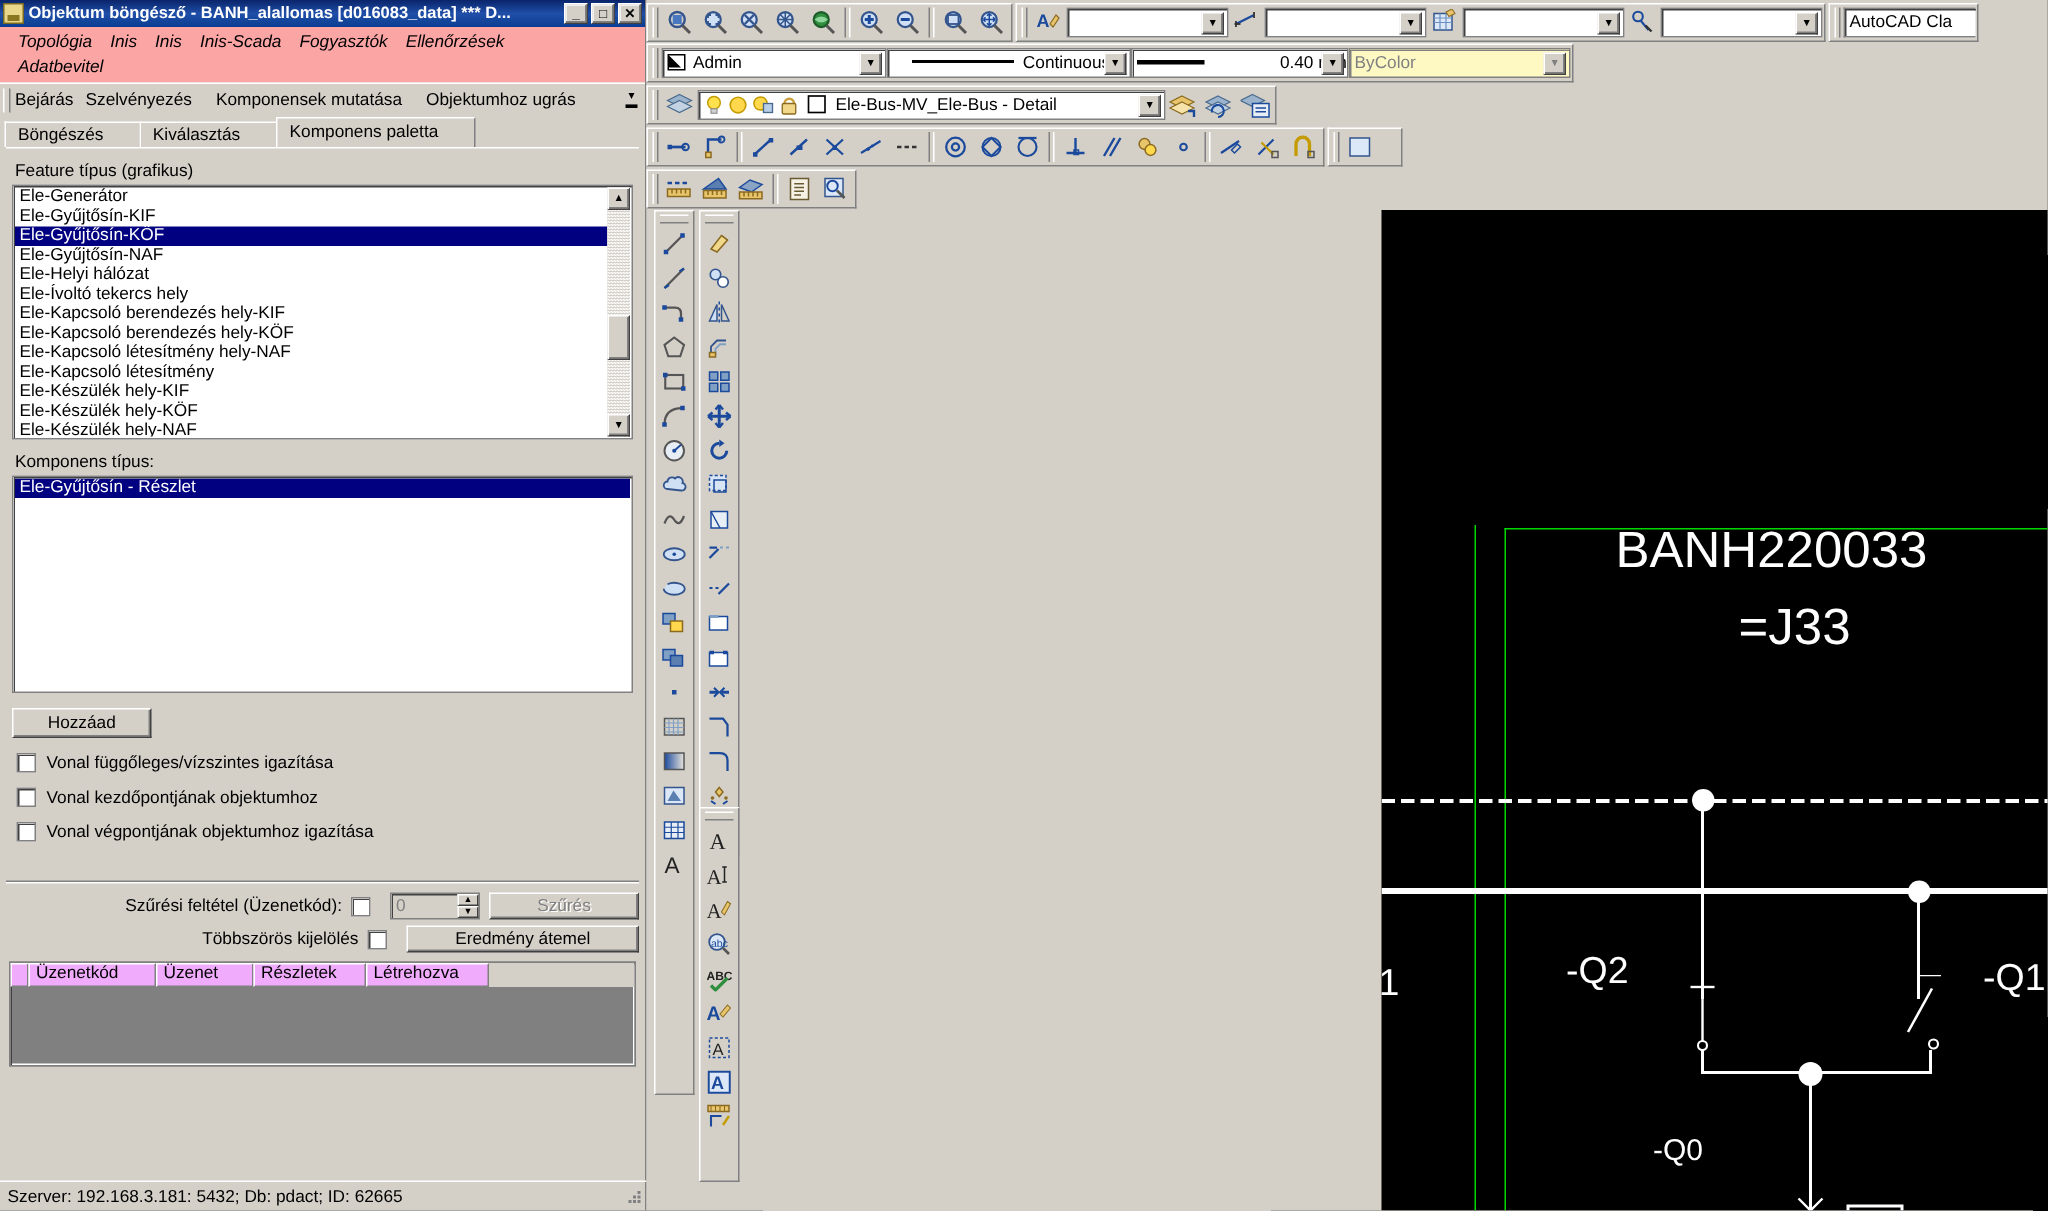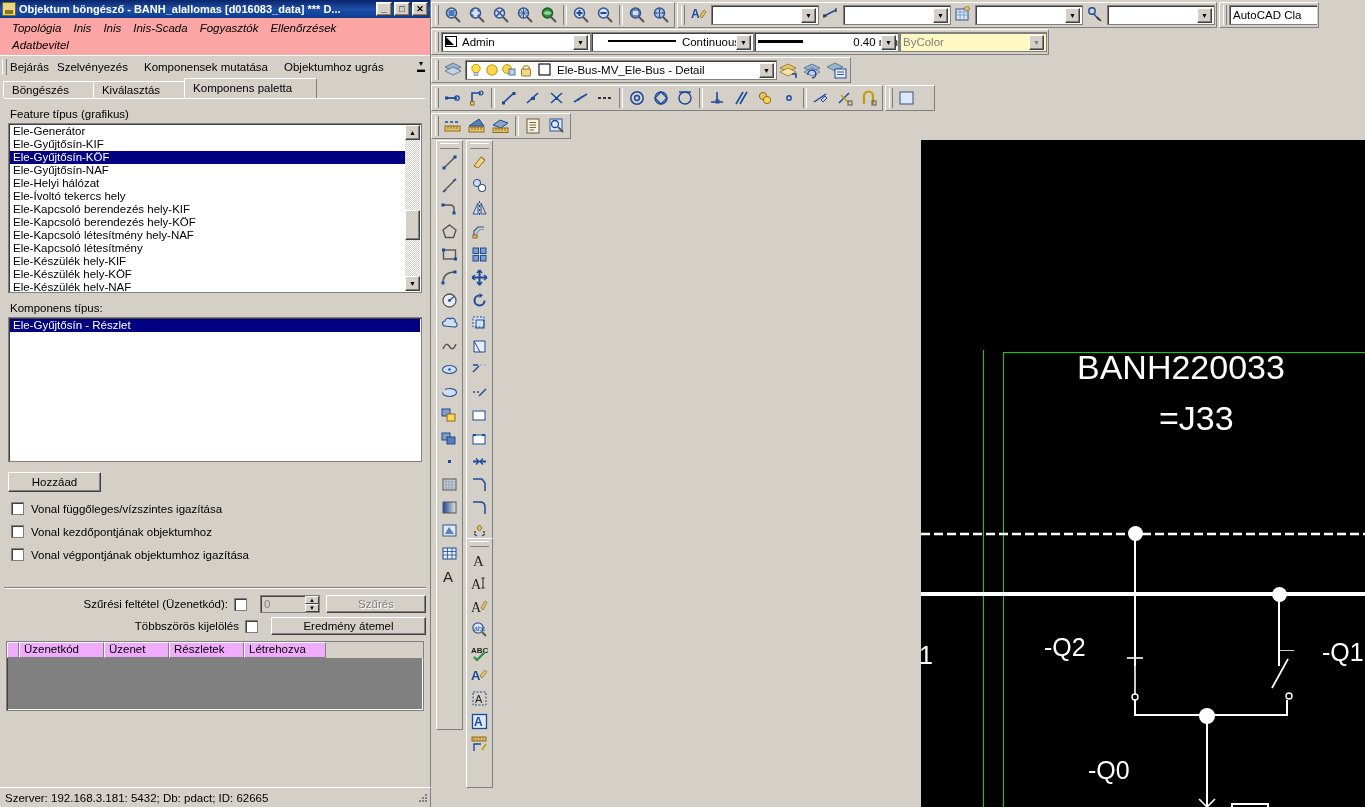--- a/index.html
+++ b/index.html
@@ -1094,19 +1094,19 @@
       </svg>
       <div style="position:absolute;left:310px;top:663px;width:38px;height:14px;border:2px solid #fff">
         
       </div>
 
       <div class="cadlabel" style="left:156px;top:208px;font-size:34px;">BANH220033</div>
       <div class="cadlabel" style="left:238px;top:259px;font-size:34px;">=J33</div>
 
       <div class="cadlabel" style="left:123px;top:493px;font-size:25px;">-Q2</div>
       <div class="cadlabel" style="left:401px;top:498px;font-size:25px;">-Q1</div>
-      <div class="cadlabel" style="left:167px;top:616px;font-size:25px;text-align:right;">-Q0</div>
+      <div class="cadlabel" style="left:181px;top:616px;font-size:20px;text-align:right;">-Q0</div>
 
       <div class="cadlabel" style="left:-2px;top:501px;font-size:25px;">1</div>
     </div>
 
   </div>
 </div>
 
 </body></html>

